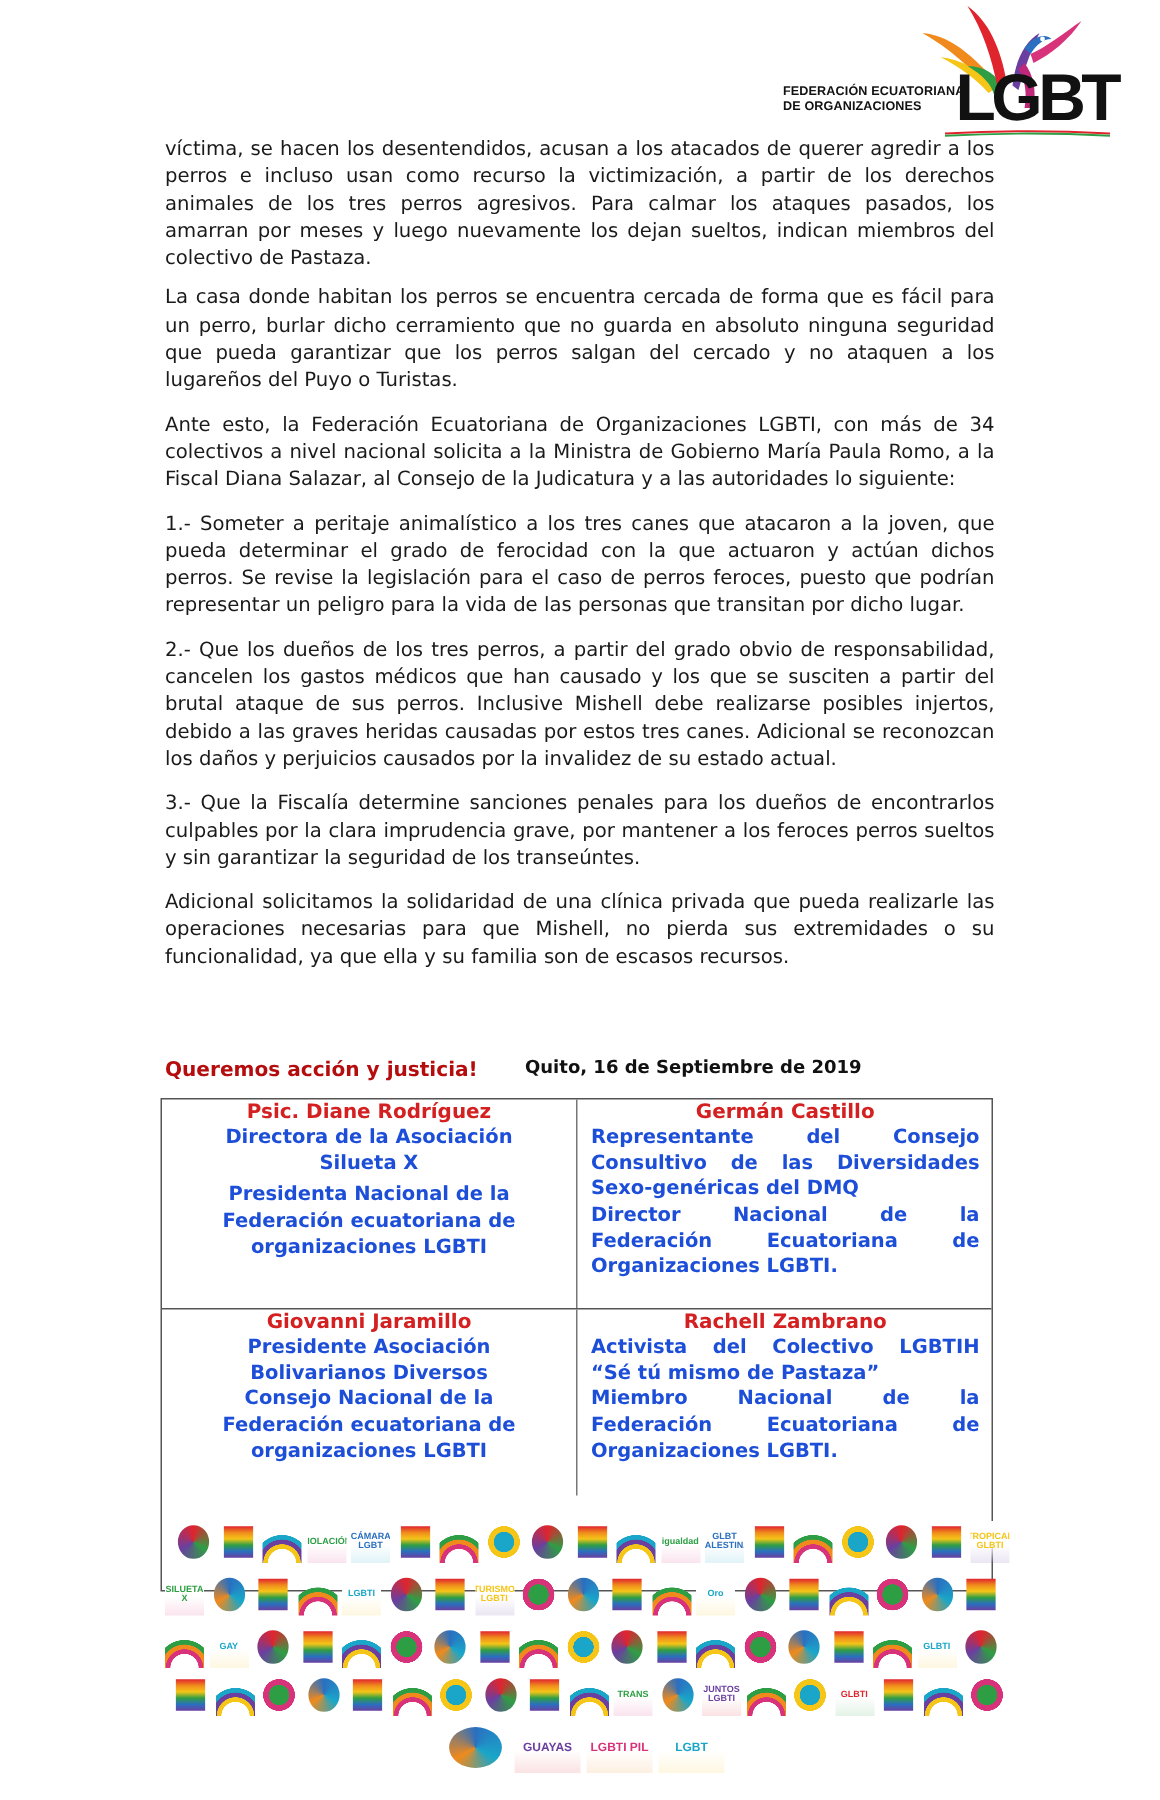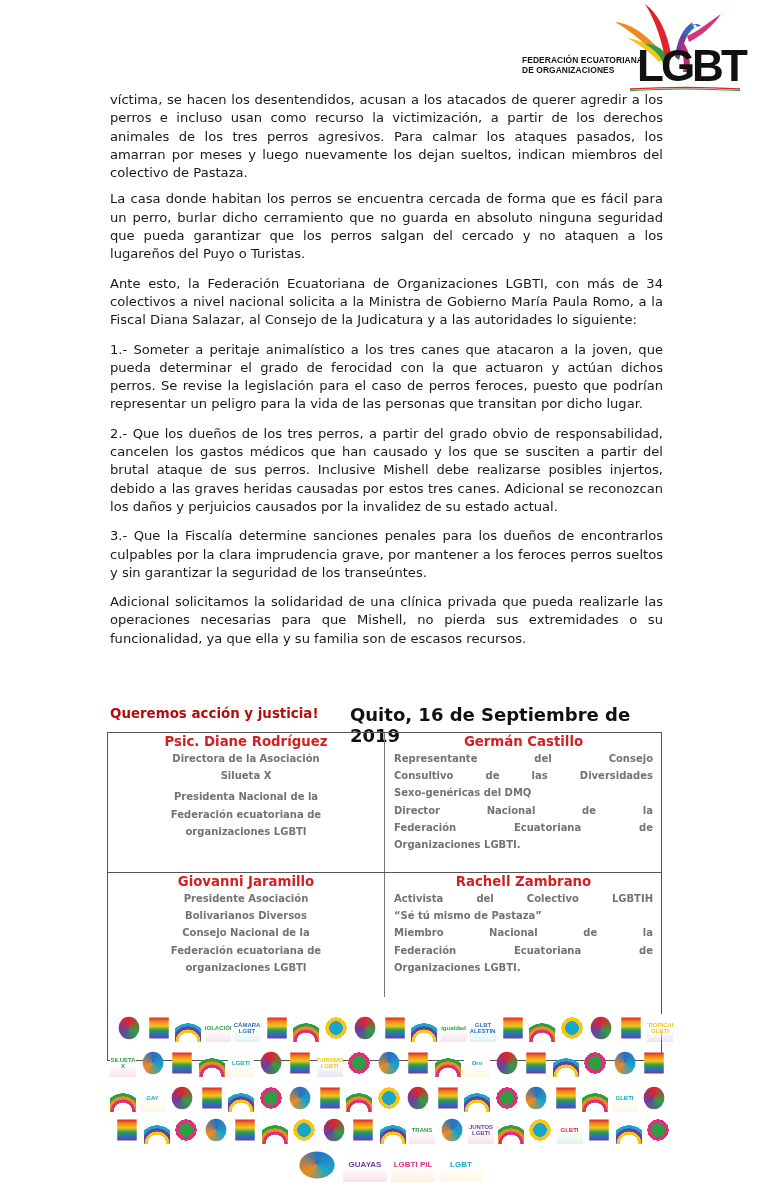--- a/index.html
+++ b/index.html
@@ -15,33 +15,33 @@
   .logo-bird { position: absolute; left: 75px; top: 0; width: 150px; height: 70px; }
   .logo-swoosh { position: absolute; left: 108px; top: 84px; width: 110px; height: 6px; }
 
   
   .content { position: absolute; left: 110px; top: 91px; width: 553px; }
   .para { margin: 0 0 8px 0; font-size: 13.1px; line-height: 18.3px; text-align: justify; }
   .para.gap { margin-bottom: 11px; }
 
   .sign-line { position: absolute; top: 706px; left: 110px; width: 560px; height: 20px; }
   .slogan { position: absolute; left: 0; top: 0; color: #b50d0d; font-weight: bold; font-size: 13.4px; }
-  .date { position: absolute; left: 240px; top: -2px; color: #111; font-weight: bold; font-size: 18px; }
+  .date { position: absolute; left: 240px; top: -2px; color: #111; font-weight: bold; font-size: 12px; }
 
   
   .sig-table { position: absolute; left: 107px; top: 732px; width: 555px; height: 329px;
                border: 1px solid #555; box-sizing: border-box; }
   .sig-row { position: absolute; left: 0; width: 100%; }
   .row1 { top: 0; height: 139px; border-bottom: 1px solid #555; }
   .row2 { top: 140px; height: 124px; }
   .cell { position: absolute; top: 0; height: 100%; box-sizing: border-box; }
   .cell.left { left: 0; width: 277px; border-right: 1px solid #777; text-align: center; padding: 0 10px; }
   .cell.right { left: 277px; width: 276px; padding: 0 8px 0 9px; }
   .sig-name { color: #d42020; font-weight: bold; font-size: 13.3px; line-height: 16px; text-align: center; margin-top: 1px; }
-  .sig-line { font-weight: bold; font-size: 10px; line-height: 17.2px; color: #737373; }
+  .sig-line { font-weight: bold; font-size: 13px; line-height: 17.2px; color: #1d4ed8; }
   .cell.right .sig-line { text-align: justify; text-align-last: justify; }
   .cell.right .sig-line.last { text-align-last: left; }
   .cell.left .sig-line.spaced { margin-top: 4px; }
 
   
   .logo-wall { position: absolute; left: 110px; top: 1012px; width: 560px; height: 170px; }
   .org { position: absolute; display: flex; align-items: center; justify-content: center;
          font-family: "Liberation Sans", sans-serif; font-weight: bold; text-align: center; overflow: hidden; }
   .org span { display: block; line-height: 1; }
 </style>

